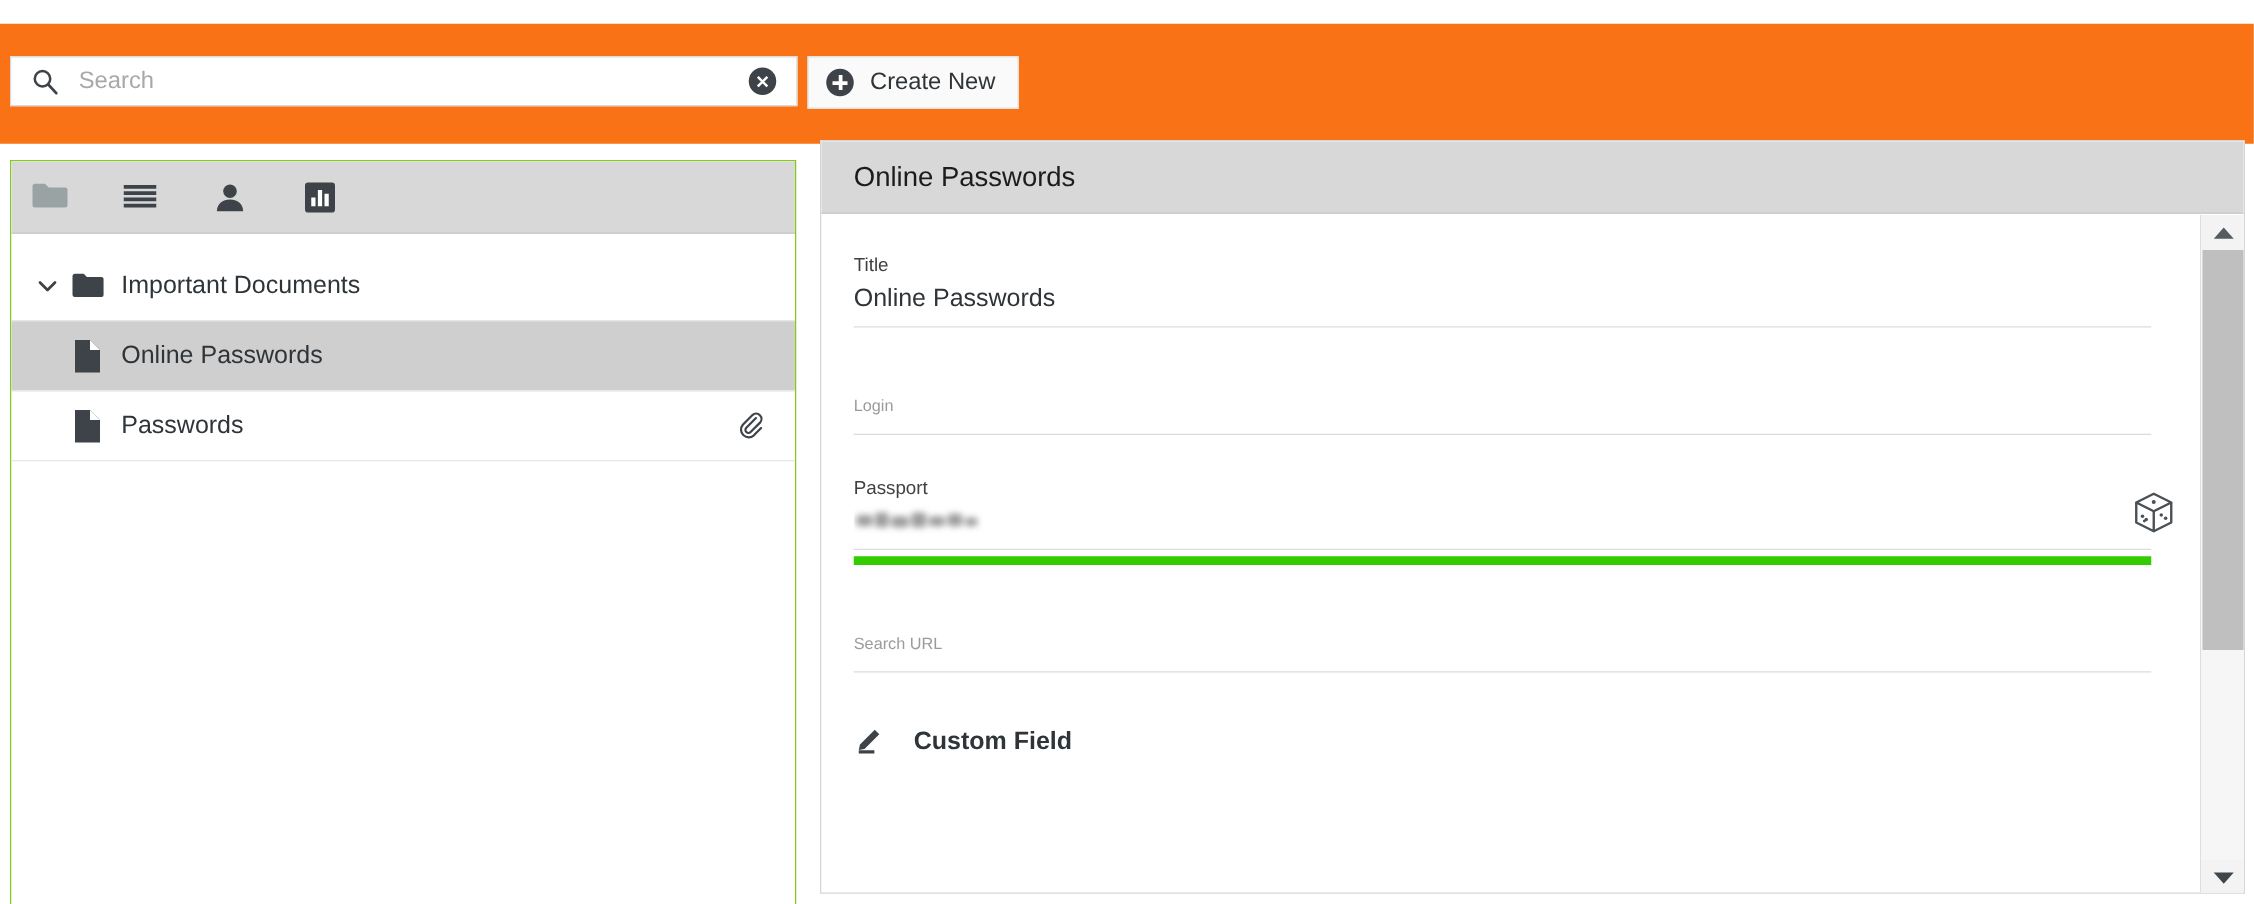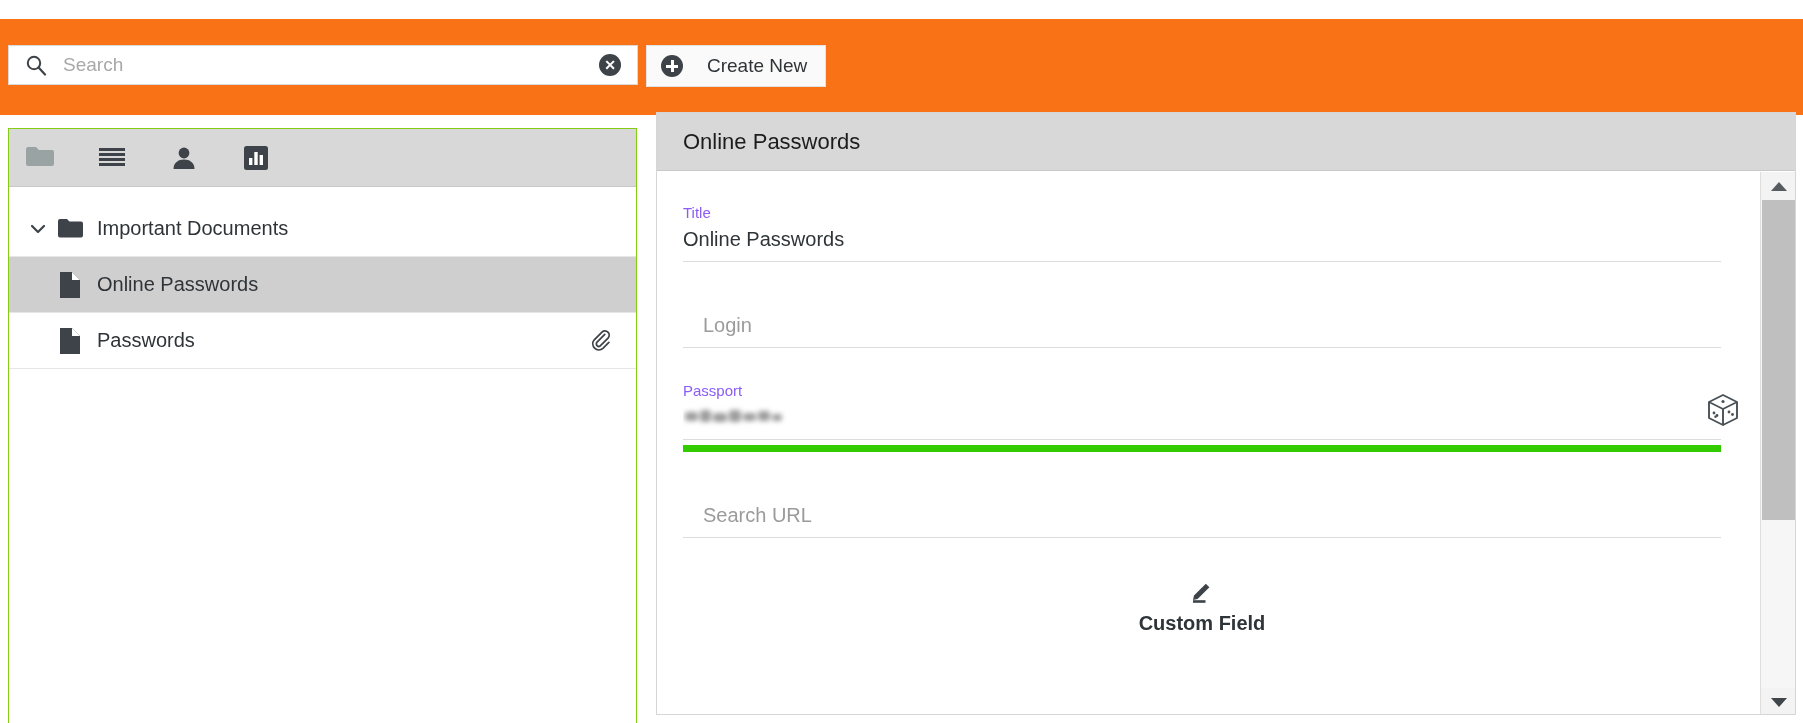--- a/index.html
+++ b/index.html
@@ -59,21 +59,21 @@
   }
   .create-btn {
     position: absolute;
     left: 646px; top: 26px;
     height: 42px;
     padding: 0 18px 0 14px;
     border: 1px solid #e2e2e2;
     background: #fafafa;
     display: flex;
     align-items: center;
-    gap: 24px;
+    gap: 13px;
     cursor: pointer;
   }
   .plus-icon {
     width: 22px; height: 22px;
     border-radius: 50%;
     background: #3d4348;
     position: relative;
     flex: 0 0 auto;
   }
   .plus-icon::before, .plus-icon::after {
@@ -166,36 +166,35 @@
   .rp-title { font-size: 22px; color: #1c1c1c; }
   .rp-body {
     position: absolute;
     left: 0; top: 59px;
     width: 1104px; height: 544px;
     padding: 18px 40px 0 26px;
   }
   .field { position: relative; margin-top: 14px; }
   .field-label {
     font-size: 15px;
-    color: #8b5cf6;
+    color: #404040;
     margin-bottom: 4px;
     line-height: 18px;
   }
   .field-value {
     font-size: 20px;
     color: #2e3438;
     min-height: 26px;
     line-height: 26px;
   }
   .field-placeholder {
-    font-size: 20px;
+    font-size: 13px;
     color: #9b9b9b;
     line-height: 26px;
     min-height: 26px;
-    margin-left: 20px;
   }
   .field-underline {
     height: 1px;
     background: #dcdcdc;
     margin-top: 9px;
   }
   .spacer-sm { height: 36px; }
   .spacer-xs { height: 20px; }
 
   .pw-mask {
@@ -214,24 +213,23 @@
   .dice-btn {
     position: absolute;
     right: -22px; top: 8px;
     width: 40px; height: 40px;
     display: flex; align-items: center; justify-content: center;
     cursor: pointer;
   }
   .custom-field-row {
     display: flex;
     align-items: center;
-    gap: 4px;
+    gap: 22px;
     margin-top: 40px;
     cursor: pointer;
-    flex-direction: column;
   }
   .custom-field-label {
     font-size: 20px;
     font-weight: bold;
     color: #2e3438;
   }
 
   
   .scrollbar {
     position: absolute;

